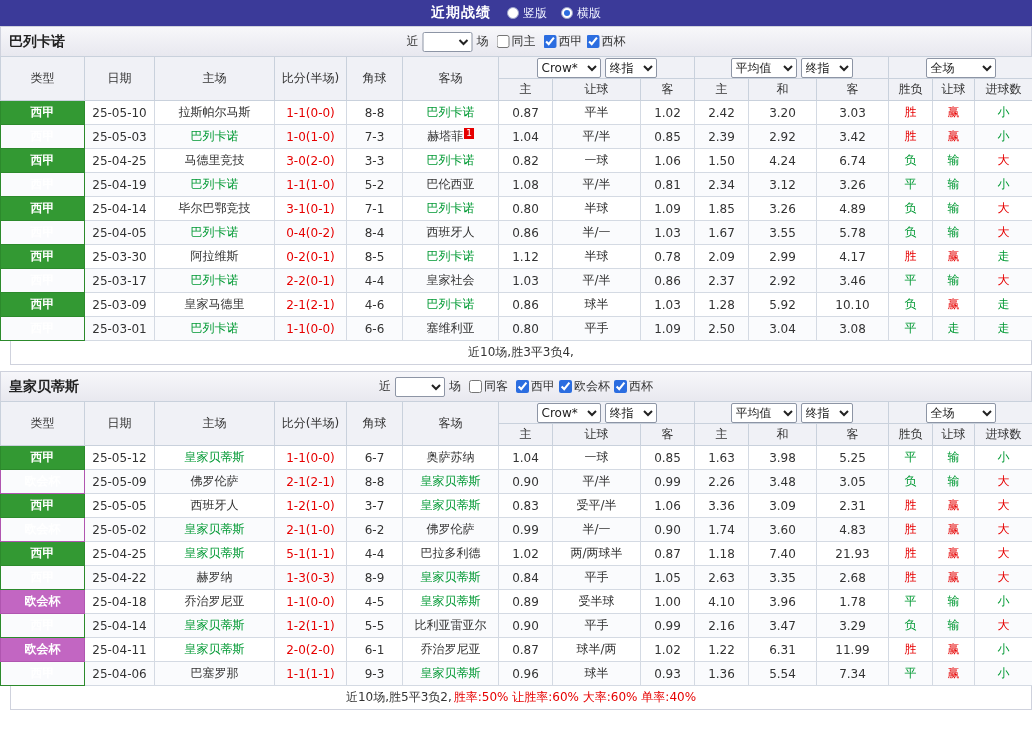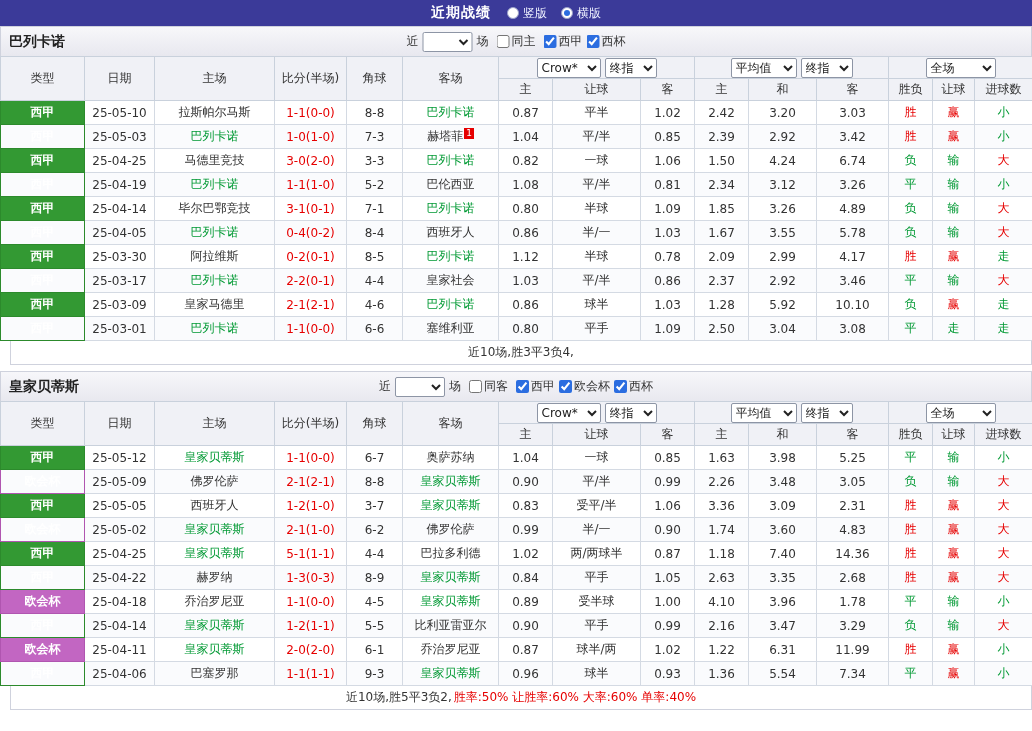--- a/index.html
+++ b/index.html
@@ -513,21 +513,21 @@
     <td>25-04-25</td>
     <td><span class="tname focus">皇家贝蒂斯</span></td>
     <td class="score-cell">5-1(1-1)</td>
     <td>4-4</td>
     <td><span class="tname">巴拉多利德</span></td>
     <td>1.02</td>
     <td>两/两球半</td>
     <td>0.87</td>
     <td>1.18</td>
     <td>7.40</td>
-    <td>14.36</td>
+    <td>21.93</td>
     <td class="r-red">胜</td>
     <td class="r-red">赢</td>
     <td class="r-red">大</td>
   </tr>
 
   <tr class="match-row">
     <td class="type-cell green">西甲</td>
     <td>25-04-22</td>
     <td><span class="tname">赫罗纳</span></td>
     <td class="score-cell">1-3(0-3)</td>

